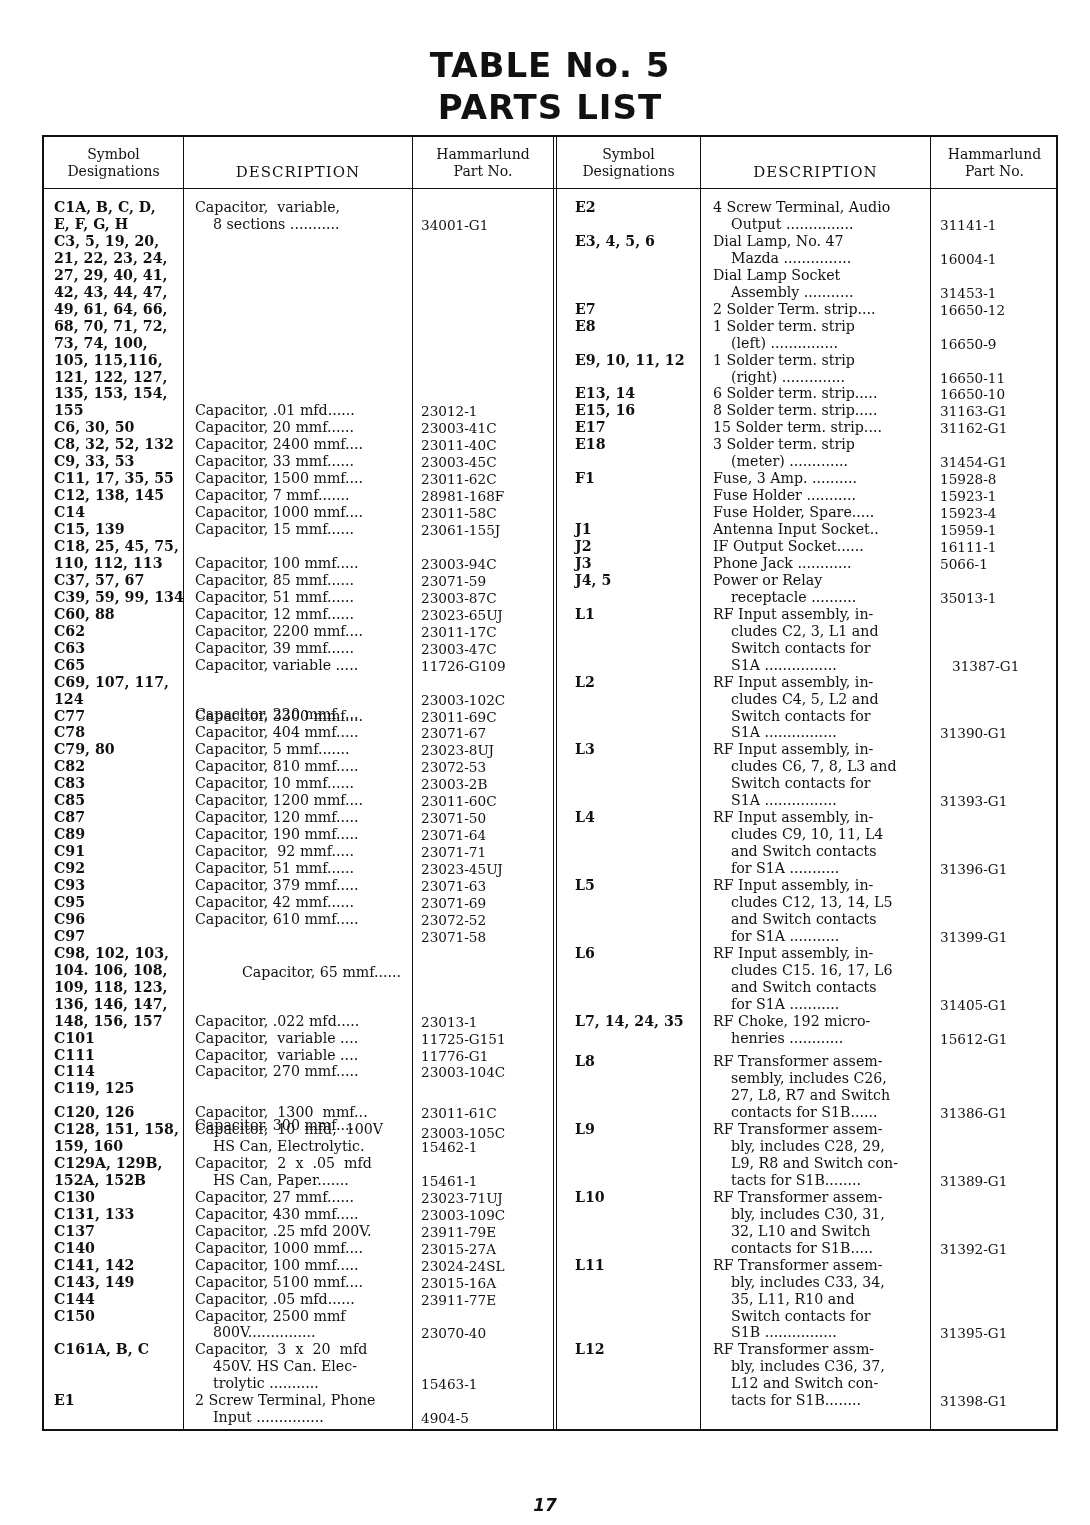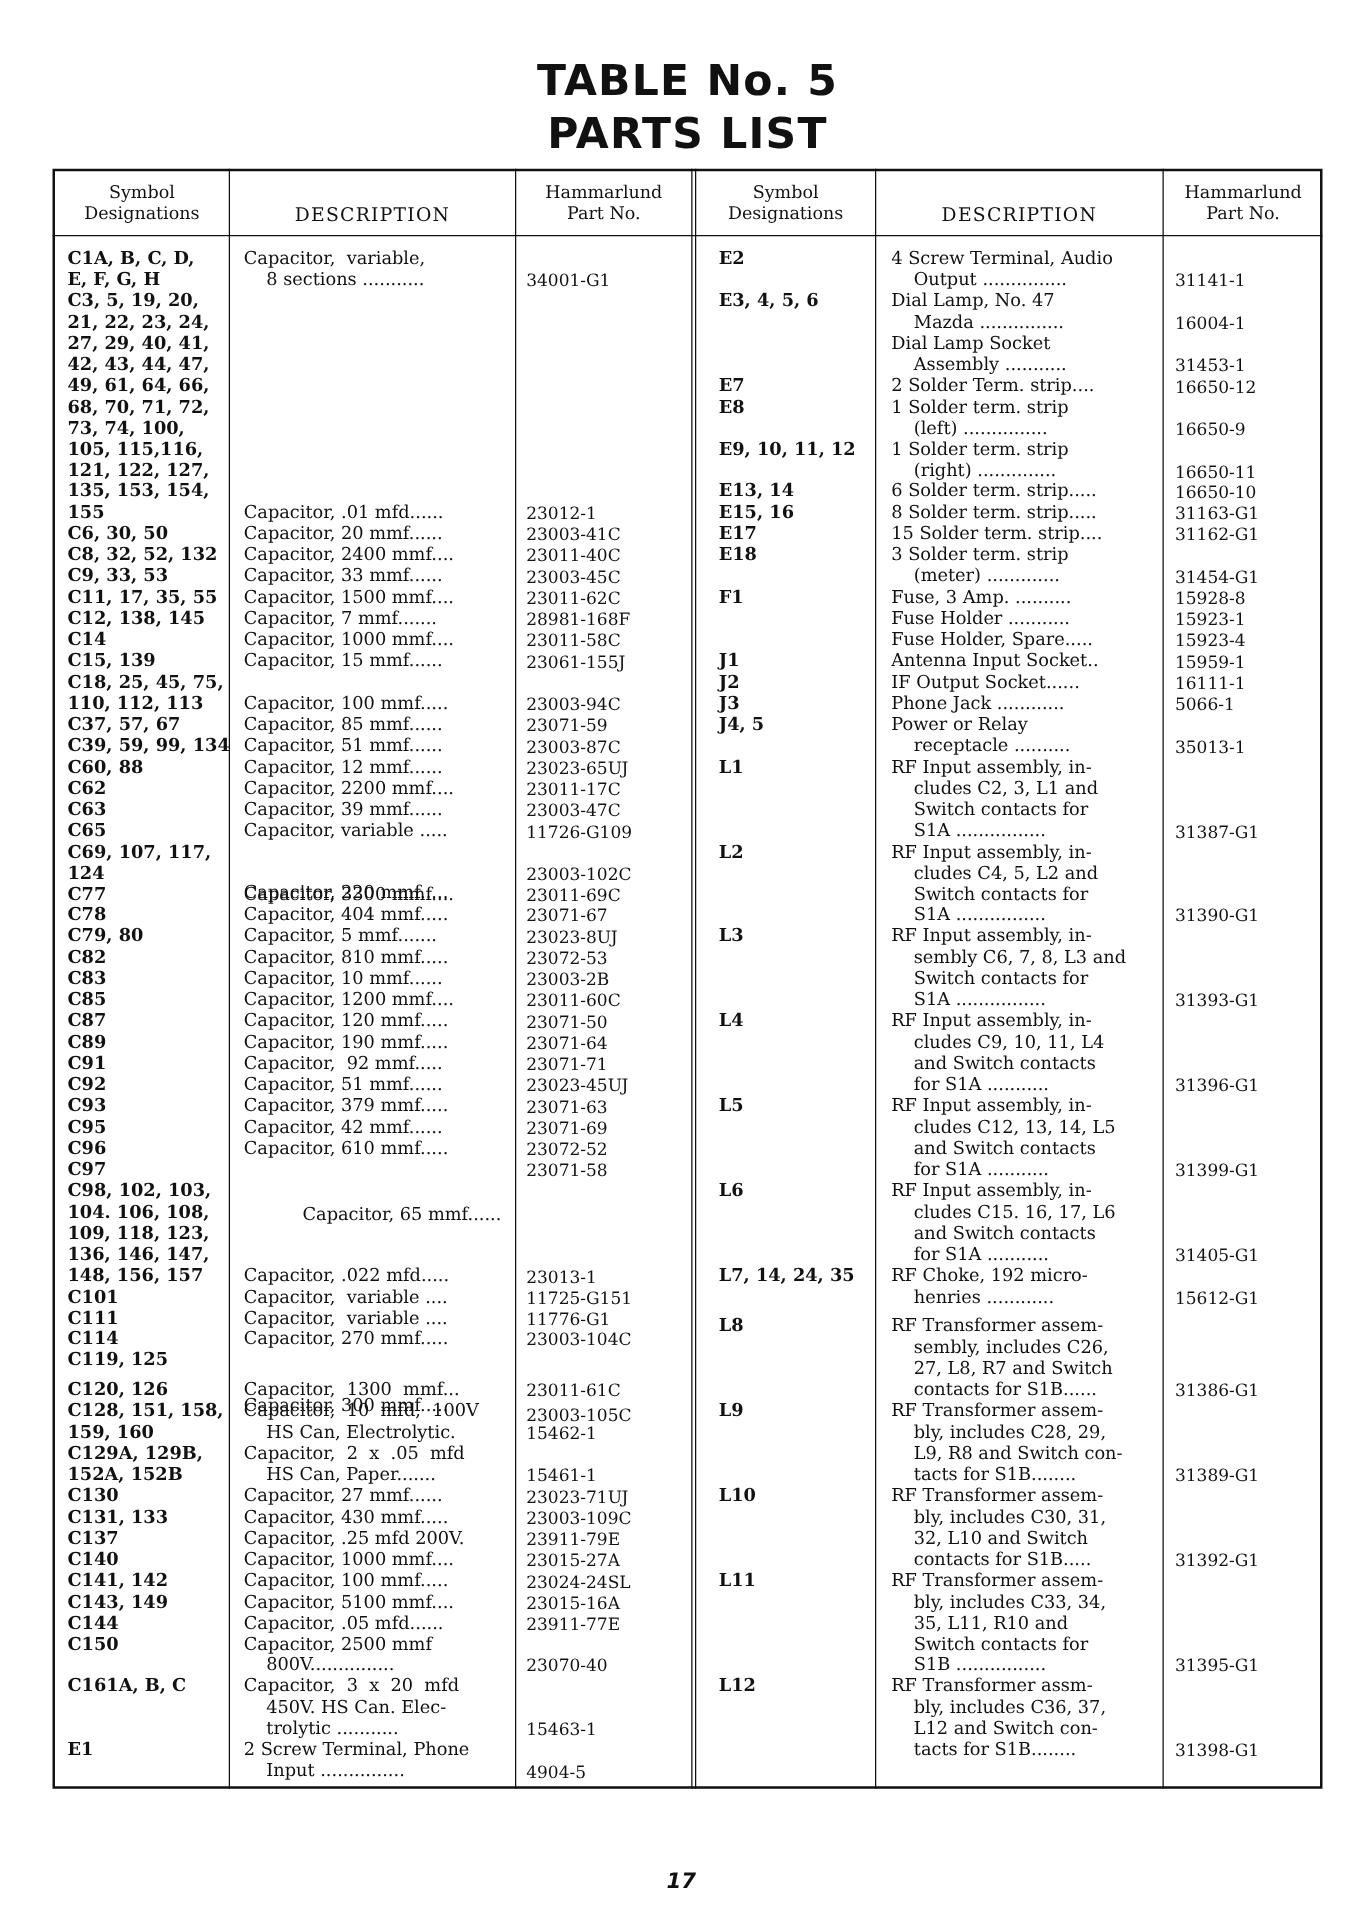--- a/index.html
+++ b/index.html
@@ -277,21 +277,21 @@
     <div class="cell desc" style="top: 237.3px;"><span class="ln">3 Solder term. strip</span><span class="ln ind">(meter) .............</span></div>
     <div class="cell desc" style="top: 271.2px;"><span class="ln">Fuse, 3 Amp. ..........</span></div>
     <div class="cell desc" style="top: 288.15px;"><span class="ln">Fuse Holder ...........</span></div>
     <div class="cell desc" style="top: 305.1px;"><span class="ln">Fuse Holder, Spare.....</span></div>
     <div class="cell desc" style="top: 322.05px;"><span class="ln">Antenna Input Socket..</span></div>
     <div class="cell desc" style="top: 339px;"><span class="ln">IF Output Socket......</span></div>
     <div class="cell desc" style="top: 355.95px;"><span class="ln">Phone Jack ............</span></div>
     <div class="cell desc" style="top: 372.9px;"><span class="ln">Power or Relay</span><span class="ln ind">receptacle ..........</span></div>
     <div class="cell desc" style="top: 406.8px;"><span class="ln">RF Input assembly, in-</span><span class="ln ind">cludes C2, 3, L1 and</span><span class="ln ind">Switch contacts for</span><span class="ln ind">S1A ................</span></div>
     <div class="cell desc" style="top: 474.6px;"><span class="ln">RF Input assembly, in-</span><span class="ln ind">cludes C4, 5, L2 and</span><span class="ln ind">Switch contacts for</span><span class="ln ind">S1A ................</span></div>
-    <div class="cell desc" style="top: 542.4px;"><span class="ln">RF Input assembly, in-</span><span class="ln ind">sembly C6, 7, 8, L3 and</span><span class="ln ind">Switch contacts for</span><span class="ln ind">S1A ................</span></div>
+    <div class="cell desc" style="top: 542.4px;"><span class="ln">RF Input assembly, in-</span><span class="ln ind">cludes C6, 7, 8, L3 and</span><span class="ln ind">Switch contacts for</span><span class="ln ind">S1A ................</span></div>
     <div class="cell desc" style="top: 610.2px;"><span class="ln">RF Input assembly, in-</span><span class="ln ind">cludes C9, 10, 11, L4</span><span class="ln ind">and Switch contacts</span><span class="ln ind">for S1A ...........</span></div>
     <div class="cell desc" style="top: 678px;"><span class="ln">RF Input assembly, in-</span><span class="ln ind">cludes C12, 13, 14, L5</span><span class="ln ind">and Switch contacts</span><span class="ln ind">for S1A ...........</span></div>
     <div class="cell desc" style="top: 745.8px;"><span class="ln">RF Input assembly, in-</span><span class="ln ind">cludes C15. 16, 17, L6</span><span class="ln ind">and Switch contacts</span><span class="ln ind">for S1A ...........</span></div>
     <div class="cell desc" style="top: 813.6px;"><span class="ln">RF Choke, 192 micro-</span><span class="ln ind">henries ............</span></div>
     <div class="cell desc" style="top: 854.28px;"><span class="ln">RF Transformer assem-</span><span class="ln ind">sembly, includes C26,</span><span class="ln ind">27, L8, R7 and Switch</span><span class="ln ind">contacts for S1B......</span></div>
     <div class="cell desc" style="top: 922.08px;"><span class="ln">RF Transformer assem-</span><span class="ln ind">bly, includes C28, 29,</span><span class="ln ind">L9, R8 and Switch con-</span><span class="ln ind">tacts for S1B........</span></div>
     <div class="cell desc" style="top: 989.88px;"><span class="ln">RF Transformer assem-</span><span class="ln ind">bly, includes C30, 31,</span><span class="ln ind">32, L10 and Switch</span><span class="ln ind">contacts for S1B.....</span></div>
     <div class="cell desc" style="top: 1057.68px;"><span class="ln">RF Transformer assem-</span><span class="ln ind">bly, includes C33, 34,</span><span class="ln ind">35, L11, R10 and</span><span class="ln ind">Switch contacts for</span><span class="ln ind">S1B ................</span></div>
     <div class="cell desc" style="top: 1142.43px;"><span class="ln">RF Transformer assm-</span><span class="ln ind">bly, includes C36, 37,</span><span class="ln ind">L12 and Switch con-</span><span class="ln ind">tacts for S1B........</span></div>
   </div>
@@ -306,21 +306,21 @@
     <div class="cell part" style="top: 204.4px;">31163-G1</div>
     <div class="cell part" style="top: 221.35px;">31162-G1</div>
     <div class="cell part" style="top: 255.25px;">31454-G1</div>
     <div class="cell part" style="top: 272.2px;">15928-8</div>
     <div class="cell part" style="top: 289.15px;">15923-1</div>
     <div class="cell part" style="top: 306.1px;">15923-4</div>
     <div class="cell part" style="top: 323.05px;">15959-1</div>
     <div class="cell part" style="top: 340px;">16111-1</div>
     <div class="cell part" style="top: 356.95px;">5066-1</div>
     <div class="cell part" style="top: 390.85px;">35013-1</div>
-    <div class="cell part" style="top: 458.65px;">31387-G1</div>
+    <div class="cell part" style="top: 458.65px; margin-left: 12px;">31387-G1</div>
     <div class="cell part" style="top: 526.45px;">31390-G1</div>
     <div class="cell part" style="top: 594.25px;">31393-G1</div>
     <div class="cell part" style="top: 662.05px;">31396-G1</div>
     <div class="cell part" style="top: 729.85px;">31399-G1</div>
     <div class="cell part" style="top: 797.65px;">31405-G1</div>
     <div class="cell part" style="top: 831.55px;">15612-G1</div>
     <div class="cell part" style="top: 906.13px;">31386-G1</div>
     <div class="cell part" style="top: 973.93px;">31389-G1</div>
     <div class="cell part" style="top: 1041.73px;">31392-G1</div>
     <div class="cell part" style="top: 1126.48px;">31395-G1</div>

